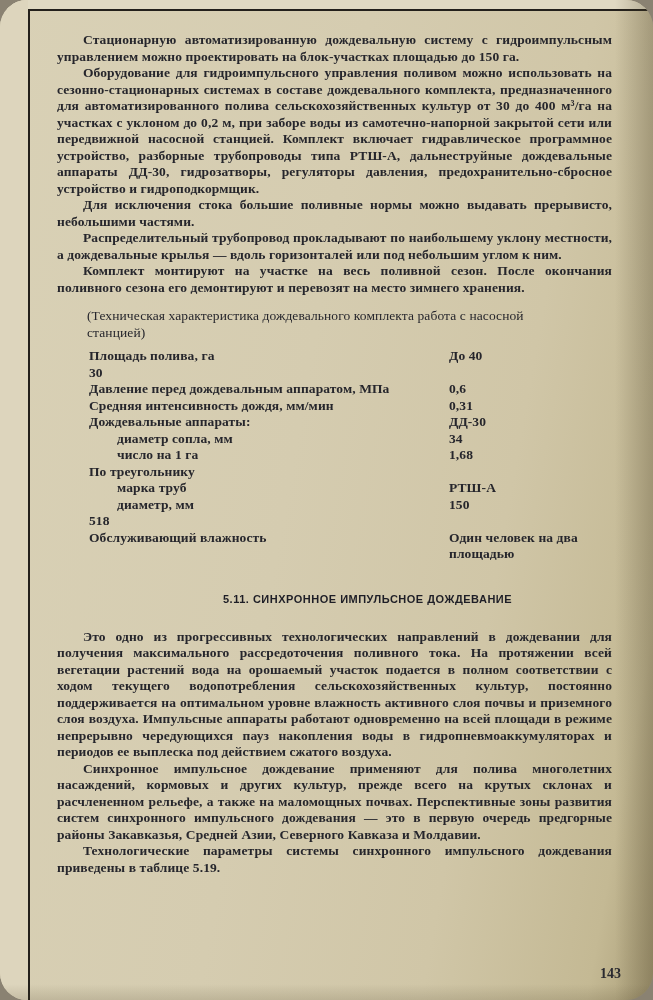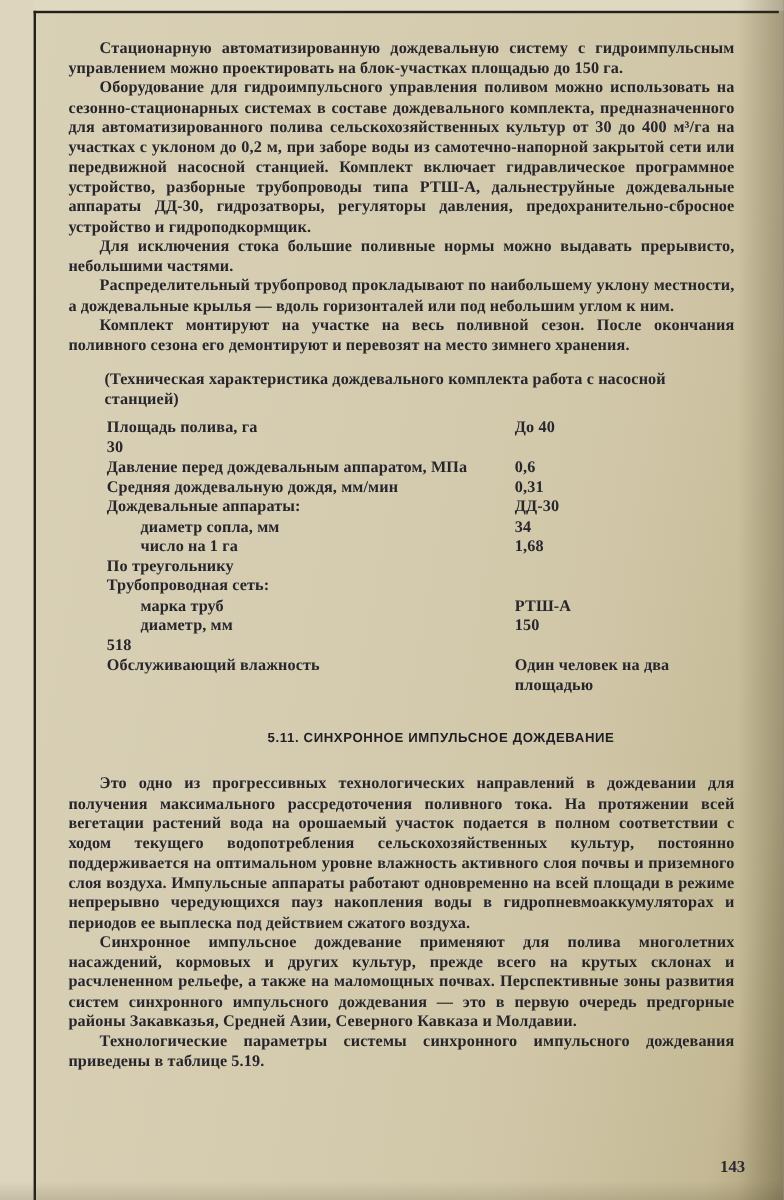--- a/index.html
+++ b/index.html
@@ -4,38 +4,39 @@
 <style>
   html,body{margin:0;padding:0;background:#8a8272;}
   .page{
     position:relative;
     width:653px;height:1000px;
     margin:0 auto;
     background:linear-gradient(100deg,#d9d1b6 0%,#d5ccb0 45%,#d0c6a7 72%,#c4b994 92%,#ab9f79 100%);
     font-family:"Liberation Serif","DejaVu Serif",serif;
     color:#26262c;
     overflow:hidden;
+    border-radius:27px;
   }
   .scan-margin-top{position:absolute;left:0;top:0;width:100%;height:9px;background:#e0d9c2;}
   .scan-margin-left{position:absolute;left:0;top:0;width:28px;height:100%;background:#ddd5bd;}
   .frame-top{position:absolute;left:28px;top:9px;right:4px;height:2px;background:#23201b;}
   .frame-left{position:absolute;left:28px;top:9px;width:2px;bottom:0;background:#23201b;}
   .edge-shadow-right{position:absolute;right:0;top:0;bottom:0;width:38px;
     background:linear-gradient(to right,rgba(70,60,35,0),rgba(70,60,35,0.30));pointer-events:none;}
   .edge-shadow-bottom{position:absolute;left:0;right:0;bottom:0;height:16px;
     background:linear-gradient(to bottom,rgba(70,60,35,0),rgba(70,60,35,0.16));pointer-events:none;}
   .content{
     position:absolute;left:57px;top:32px;width:555px;
     font-size:13.5px;line-height:16.5px;font-weight:bold;
     letter-spacing:0.1px;
   }
   p.body{margin:0;text-indent:26px;text-align:justify;}
   .spec{margin:12px 0 0 32px;width:492px;}
-  .spec-intro{margin:0 0 7px -2px;width:470px;font-weight:bold;}
-  .spec-row{display:flex;}
+  .spec-intro{margin:0 0 7px -2px;width:470px;font-weight:normal;}
+  .spec-row{display:flex;gap:20px;}
   .spec-label{width:340px;box-sizing:border-box;padding-right:10px;}
   .spec-row.sub .spec-label{padding-left:28px;}
   .spec-value{flex:1;}
   .section-title{
     margin:24px 0 18px 166px;width:335px;
     font-family:"Liberation Sans","DejaVu Sans",sans-serif;
     font-size:11px;line-height:24px;font-weight:bold;
     letter-spacing:0.5px;color:#1e1e26;
   }
   .page-number{
@@ -68,40 +69,39 @@
           <div class="spec-value">До 40</div>
         </div>
         <div class="spec-row">
           <div class="spec-value">30</div>
         </div>
         <div class="spec-row">
           <div class="spec-label">Давление перед дождевальным аппаратом, МПа</div>
           <div class="spec-value">0,6</div>
         </div>
         <div class="spec-row">
-          <div class="spec-label">Средняя дождевальную дождя, мм/мин</div>
+          <div class="spec-label">Средняя интенсивность дождя, мм/мин</div>
           <div class="spec-value">0,31</div>
         </div>
         <div class="spec-row">
           <div class="spec-label">Дождевальные аппараты:</div>
           <div class="spec-value">ДД-30</div>
         </div>
         <div class="spec-row sub">
           <div class="spec-label">диаметр сопла, мм</div>
           <div class="spec-value">34</div>
         </div>
         <div class="spec-row sub">
           <div class="spec-label">число на 1 га</div>
           <div class="spec-value">1,68</div>
         </div>
         <div class="spec-row sub">
           <div class="spec-value">По треугольнику</div>
         </div>
         <div class="spec-row">
-          <div class="spec-label">Трубопроводная сеть:</div>
           <div class="spec-value"></div>
         </div>
         <div class="spec-row sub">
           <div class="spec-label">марка труб</div>
           <div class="spec-value">РТШ-А</div>
         </div>
         <div class="spec-row sub">
           <div class="spec-label">диаметр, мм</div>
           <div class="spec-value">150</div>
         </div>

